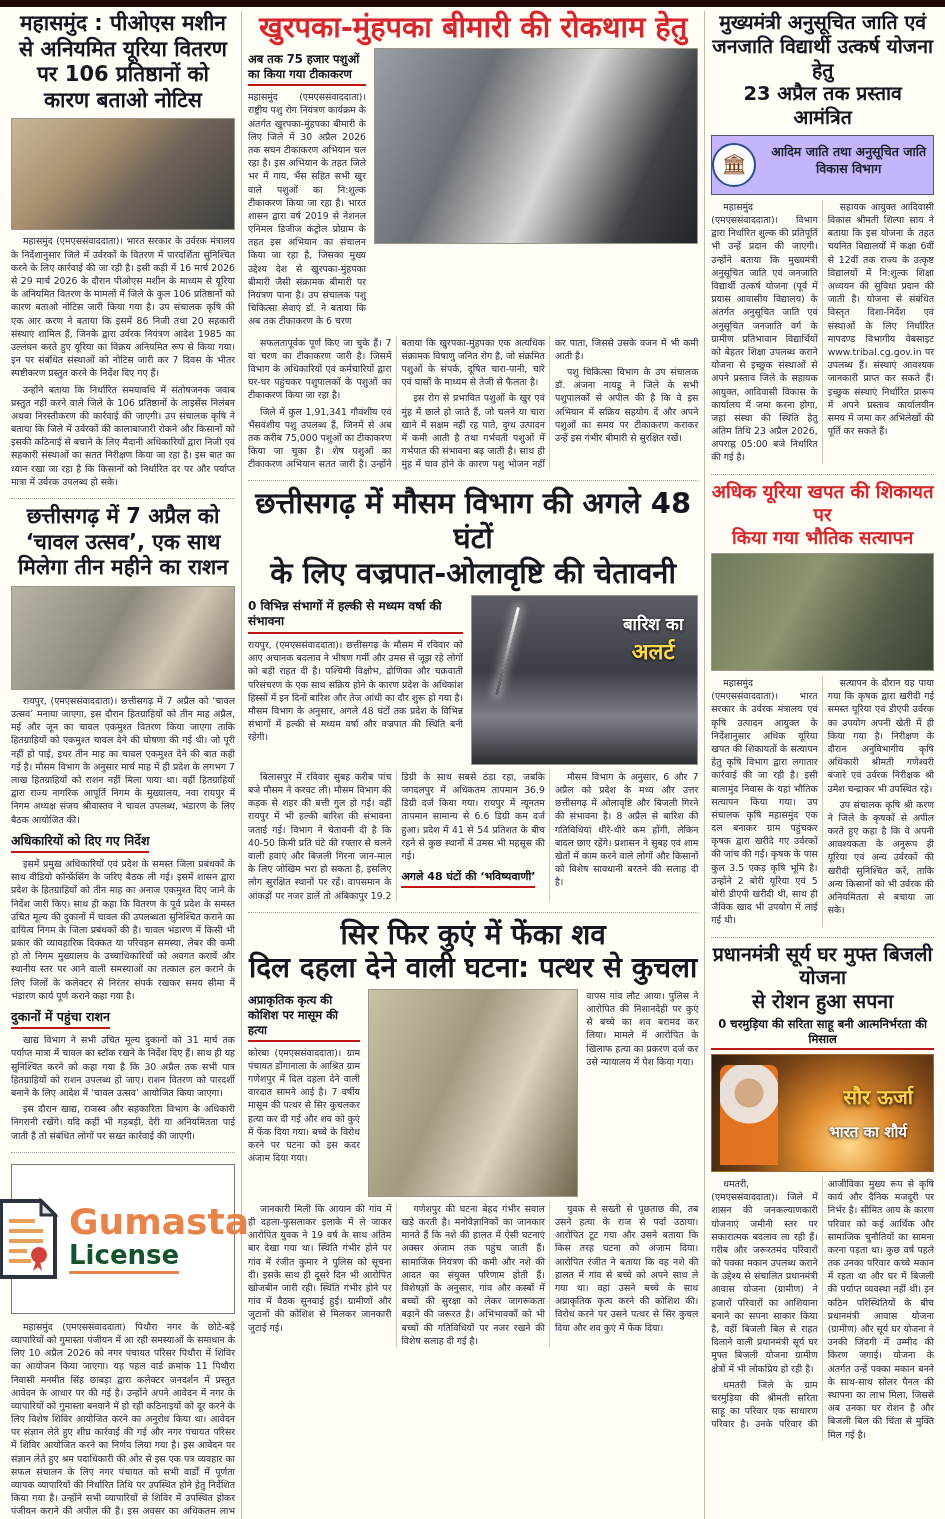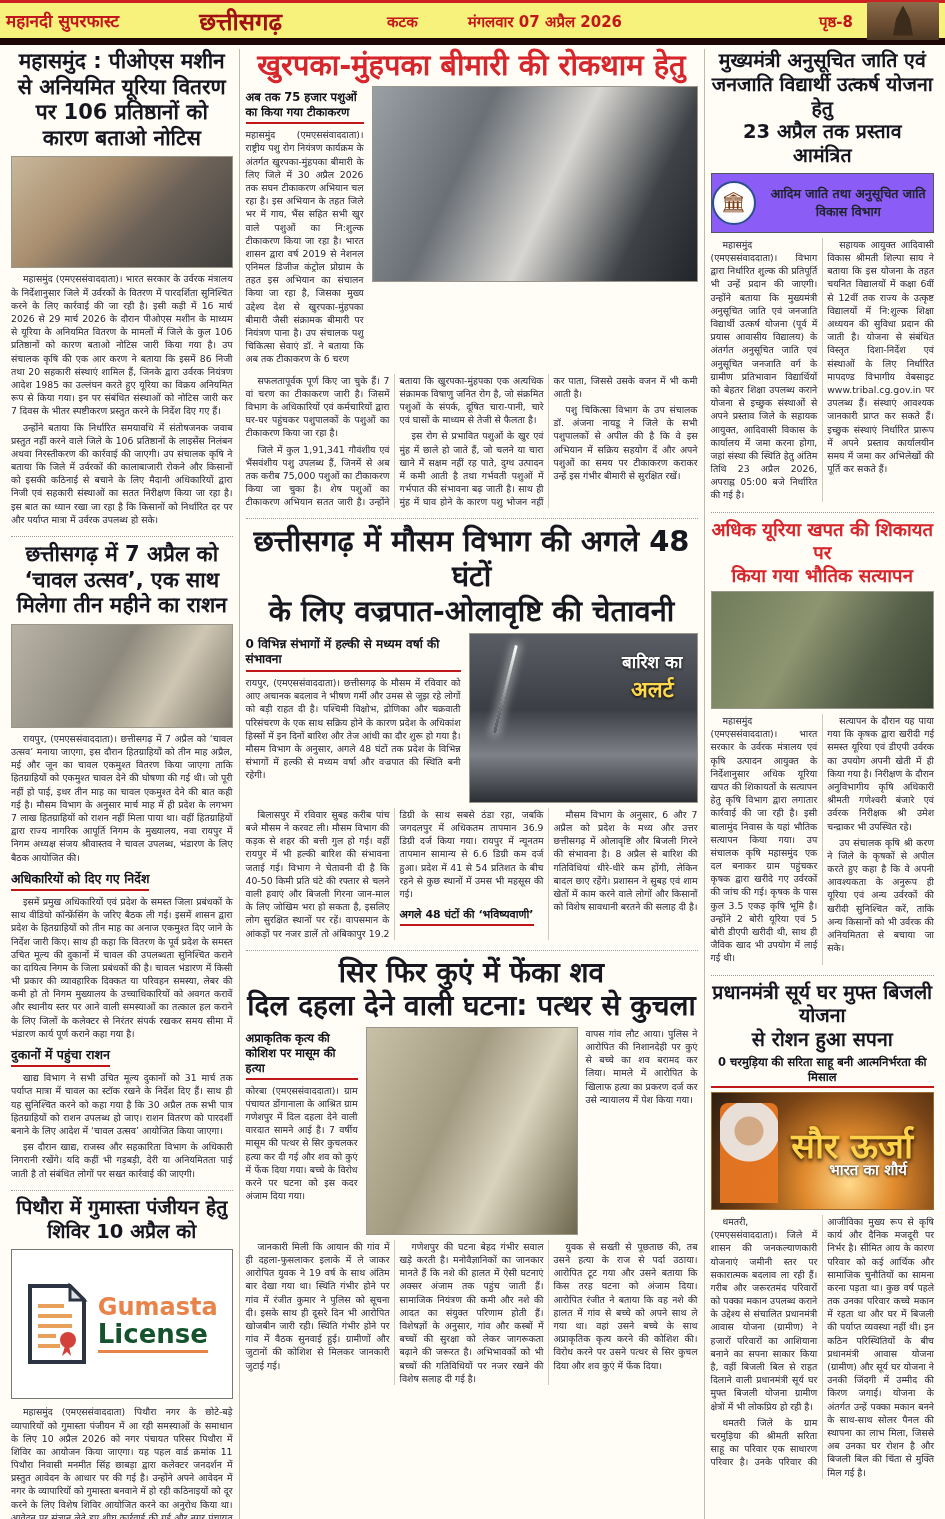--- a/index.html
+++ b/index.html
@@ -51,52 +51,44 @@
   .storm-cap { position:absolute; right:14px; top:16px; text-align:center; }
   .storm-cap .l1 { color:#fff; font-weight:bold; font-size:17px; text-shadow:0 1px 3px #000; }
   .storm-cap .l2 { color:#ffd84d; font-weight:bold; font-size:22px; text-shadow:0 1px 3px #000; }
 
   .split { display:flex; gap:8px; margin-top:4px; }
   .mini { flex:0 0 118px; }
   .mini-wide { flex:0 0 215px; }
   .grow { flex:1 1 auto; min-width:0; }
 
   
-  .dept-box { border:1px solid #55585e; background:#8b5cf6; display:flex; align-items:center; gap:8px; padding:7px 0; margin:5px 0; }
+  .dept-box { border:1px solid #55585e; background:#c4b5fd; display:flex; align-items:flex-start; gap:8px; padding:7px 0; margin:5px 0; }
   .emblem { width:44px; height:44px; border-radius:50%; border:2px solid #2a4f8f; background:radial-gradient(circle at 50% 45%, #fff 55%, #dfe6f2 100%); position:relative; flex:0 0 auto; }
   .emblem:before { content:"\262F"; content:"\1F3DB"; position:absolute; left:0; right:0; top:7px; text-align:center; font-size:20px; color:#7a3b10; }
   .dept-text { font-size:12.5px; font-weight:bold; color:#20242c; text-align:center; line-height:1.4; flex:1; }
 
   
   .gumasta-box { border:1px solid #777; background:#fff; padding:18px 10px; display:flex; align-items:center; justify-content:center; gap:10px; margin:6px 0; min-height:150px; }
   .gum-doc { width:62px; height:84px; flex:0 0 auto; }
-  .gum-text .t1 { color:#e8834a; font-size:24px; font-weight:bold; line-height:1; font-family:"DejaVu Sans", sans-serif; }
+  .gum-text .t1 { color:#e8834a; font-size:36px; font-weight:bold; line-height:1; font-family:"DejaVu Sans", sans-serif; }
   .gum-text .t2 { color:#14532d; font-size:26px; font-weight:bold; border-bottom:3px solid #e8834a; display:inline-block; line-height:1.2; }
 
   
   .solar { height:118px; border:1px solid #9a6a30; background:radial-gradient(circle at 62% 78%, #ffd98a 0%, #e08a2c 28%, #7a4416 60%, #2b1d12 100%); position:relative; margin:4px 0; overflow:hidden; }
   .solar .modi { position:absolute; left:8px; top:10px; width:58px; height:100px; background:radial-gradient(circle at 50% 28%, #d9b08c 0 14px, #f0e8e2 15px 30px, #e87722 31px 100%); border-radius:8px 8px 0 0; opacity:.95; }
-  .solar .s1 { position:absolute; right:20px; top:28px; color:#ffd24a; font-size:35px; font-weight:bold; text-shadow:0 2px 4px #000;padding-left:20px; }
+  .solar .s1 { position:absolute; right:20px; top:28px; color:#ffd24a; font-size:20px; font-weight:bold; text-shadow:0 2px 4px #000;padding-left:20px; }
   .solar .s2 { position:absolute; right:26px; top:66px; color:#fff; font-size:15px; font-weight:bold; text-shadow:0 1px 3px #000; }
 
   .o-sub { font-weight:bold; font-size:11.5px; color:#14141c; border-bottom:2px solid #c01818; padding-bottom:2px; margin:2px 0 4px 0; display:block; text-align:center; }
 </style>
 </head>
 <body>
 
 <div class="page">
 
-  <div class="masthead">
-    <span class="m-left">महानदी सुपरफास्ट</span>
-    <span class="m-paper">छत्तीसगढ़</span>
-    <span class="m-city">कटक</span>
-    <span class="m-date">मंगलवार 07 अप्रैल 2026</span>
-    <span class="m-page">पृष्ठ-8</span>
-    <div class="temple"></div>
-  </div>
   <div class="headbar"></div>
 
   <div class="content">
 
     <div class="col col-left">
 
       <div class="art">
         <h2 class="black hl-md">महासमुंद : पीओएस मशीन से अनियमित यूरिया वितरण पर 106 प्रतिष्ठानों को कारण बताओ नोटिस</h2>
         <div class="photo ph-pos" style="margin-top:5px"></div>
         <div class="body-txt" style="margin-top:4px">
@@ -112,21 +104,20 @@
           <p>रायपुर, (एमएससंवाददाता)। छत्तीसगढ़ में 7 अप्रैल को ‘चावल उत्सव’ मनाया जाएगा, इस दौरान हितग्राहियों को तीन माह अप्रैल, मई और जून का चावल एकमुश्त वितरण किया जाएगा ताकि हितग्राहियों को एकमुश्त चावल देने की घोषणा की गई थी। जो पूरी नहीं हो पाई, इधर तीन माह का चावल एकमुश्त देने की बात कही गई है। मौसम विभाग के अनुसार मार्च माह में ही प्रदेश के लगभग 7 लाख हितग्राहियों को राशन नहीं मिला पाया था। वहीं हितग्राहियों द्वारा राज्य नागरिक आपूर्ति निगम के मुख्यालय, नवा रायपुर में निगम अध्यक्ष संजय श्रीवास्तव ने चावल उपलब्ध, भंडारण के लिए बैठक आयोजित की।</p>
           <span class="subhead">अधिकारियों को दिए गए निर्देश</span>
           <p>इसमें प्रमुख अधिकारियों एवं प्रदेश के समस्त जिला प्रबंधकों के साथ वीडियो कॉन्फ्रेंसिंग के जरिए बैठक ली गई। इसमें शासन द्वारा प्रदेश के हितग्राहियों को तीन माह का अनाज एकमुश्त दिए जाने के निर्देश जारी किए। साथ ही कहा कि वितरण के पूर्व प्रदेश के समस्त उचित मूल्य की दुकानों में चावल की उपलब्धता सुनिश्चित कराने का दायित्व निगम के जिला प्रबंधकों की है। चावल भंडारण में किसी भी प्रकार की व्यावहारिक दिक्कत या परिवहन समस्या, लेबर की कमी हो तो निगम मुख्यालय के उच्चाधिकारियों को अवगत करावें और स्थानीय स्तर पर आने वाली समस्याओं का तत्काल हल कराने के लिए जिलों के कलेक्टर से निरंतर संपर्क रखकर समय सीमा में भंडारण कार्य पूर्ण कराने कहा गया है।</p>
           <span class="subhead">दुकानों में पहुंचा राशन</span>
           <p>खाद्य विभाग ने सभी उचित मूल्य दुकानों को 31 मार्च तक पर्याप्त मात्रा में चावल का स्टॉक रखने के निर्देश दिए हैं। साथ ही यह सुनिश्चित करने को कहा गया है कि 30 अप्रैल तक सभी पात्र हितग्राहियों को राशन उपलब्ध हो जाए। राशन वितरण को पारदर्शी बनाने के लिए आदेश में ‘चावल उत्सव’ आयोजित किया जाएगा।</p>
           <p>इस दौरान खाद्य, राजस्व और सहकारिता विभाग के अधिकारी निगरानी रखेंगे। यदि कहीं भी गड़बड़ी, देरी या अनियमितता पाई जाती है तो संबंधित लोगों पर सख्त कार्रवाई की जाएगी।</p>
         </div>
       </div>
 
       <div class="art rule-top">
-        <h2 class="black hl-sm">पिथौरा में गुमास्ता पंजीयन हेतु शिविर 10 अप्रैल को</h2>
         <div class="gumasta-box">
           <svg class="gum-doc" viewBox="0 0 62 84" xmlns="http://www.w3.org/2000/svg">
             <path d="M4 4 h40 l14 14 v62 h-54 z" fill="#fff" stroke="#2b3440" stroke-width="4"></path>
             <path d="M44 4 l14 14 h-14 z" fill="#dfe3e8" stroke="#2b3440" stroke-width="3"></path>
             <g stroke="#e8a15a" stroke-width="4">
               <line x1="12" y1="24" x2="38" y2="24"></line>
                 <line x1="12" y1="34" x2="46" y2="34"></line>
               <line x1="12" y1="44" x2="46" y2="44"></line>
                 <line x1="12" y1="54" x2="30" y2="54"></line>
               <line x1="12" y1="64" x2="34" y2="64"></line>

